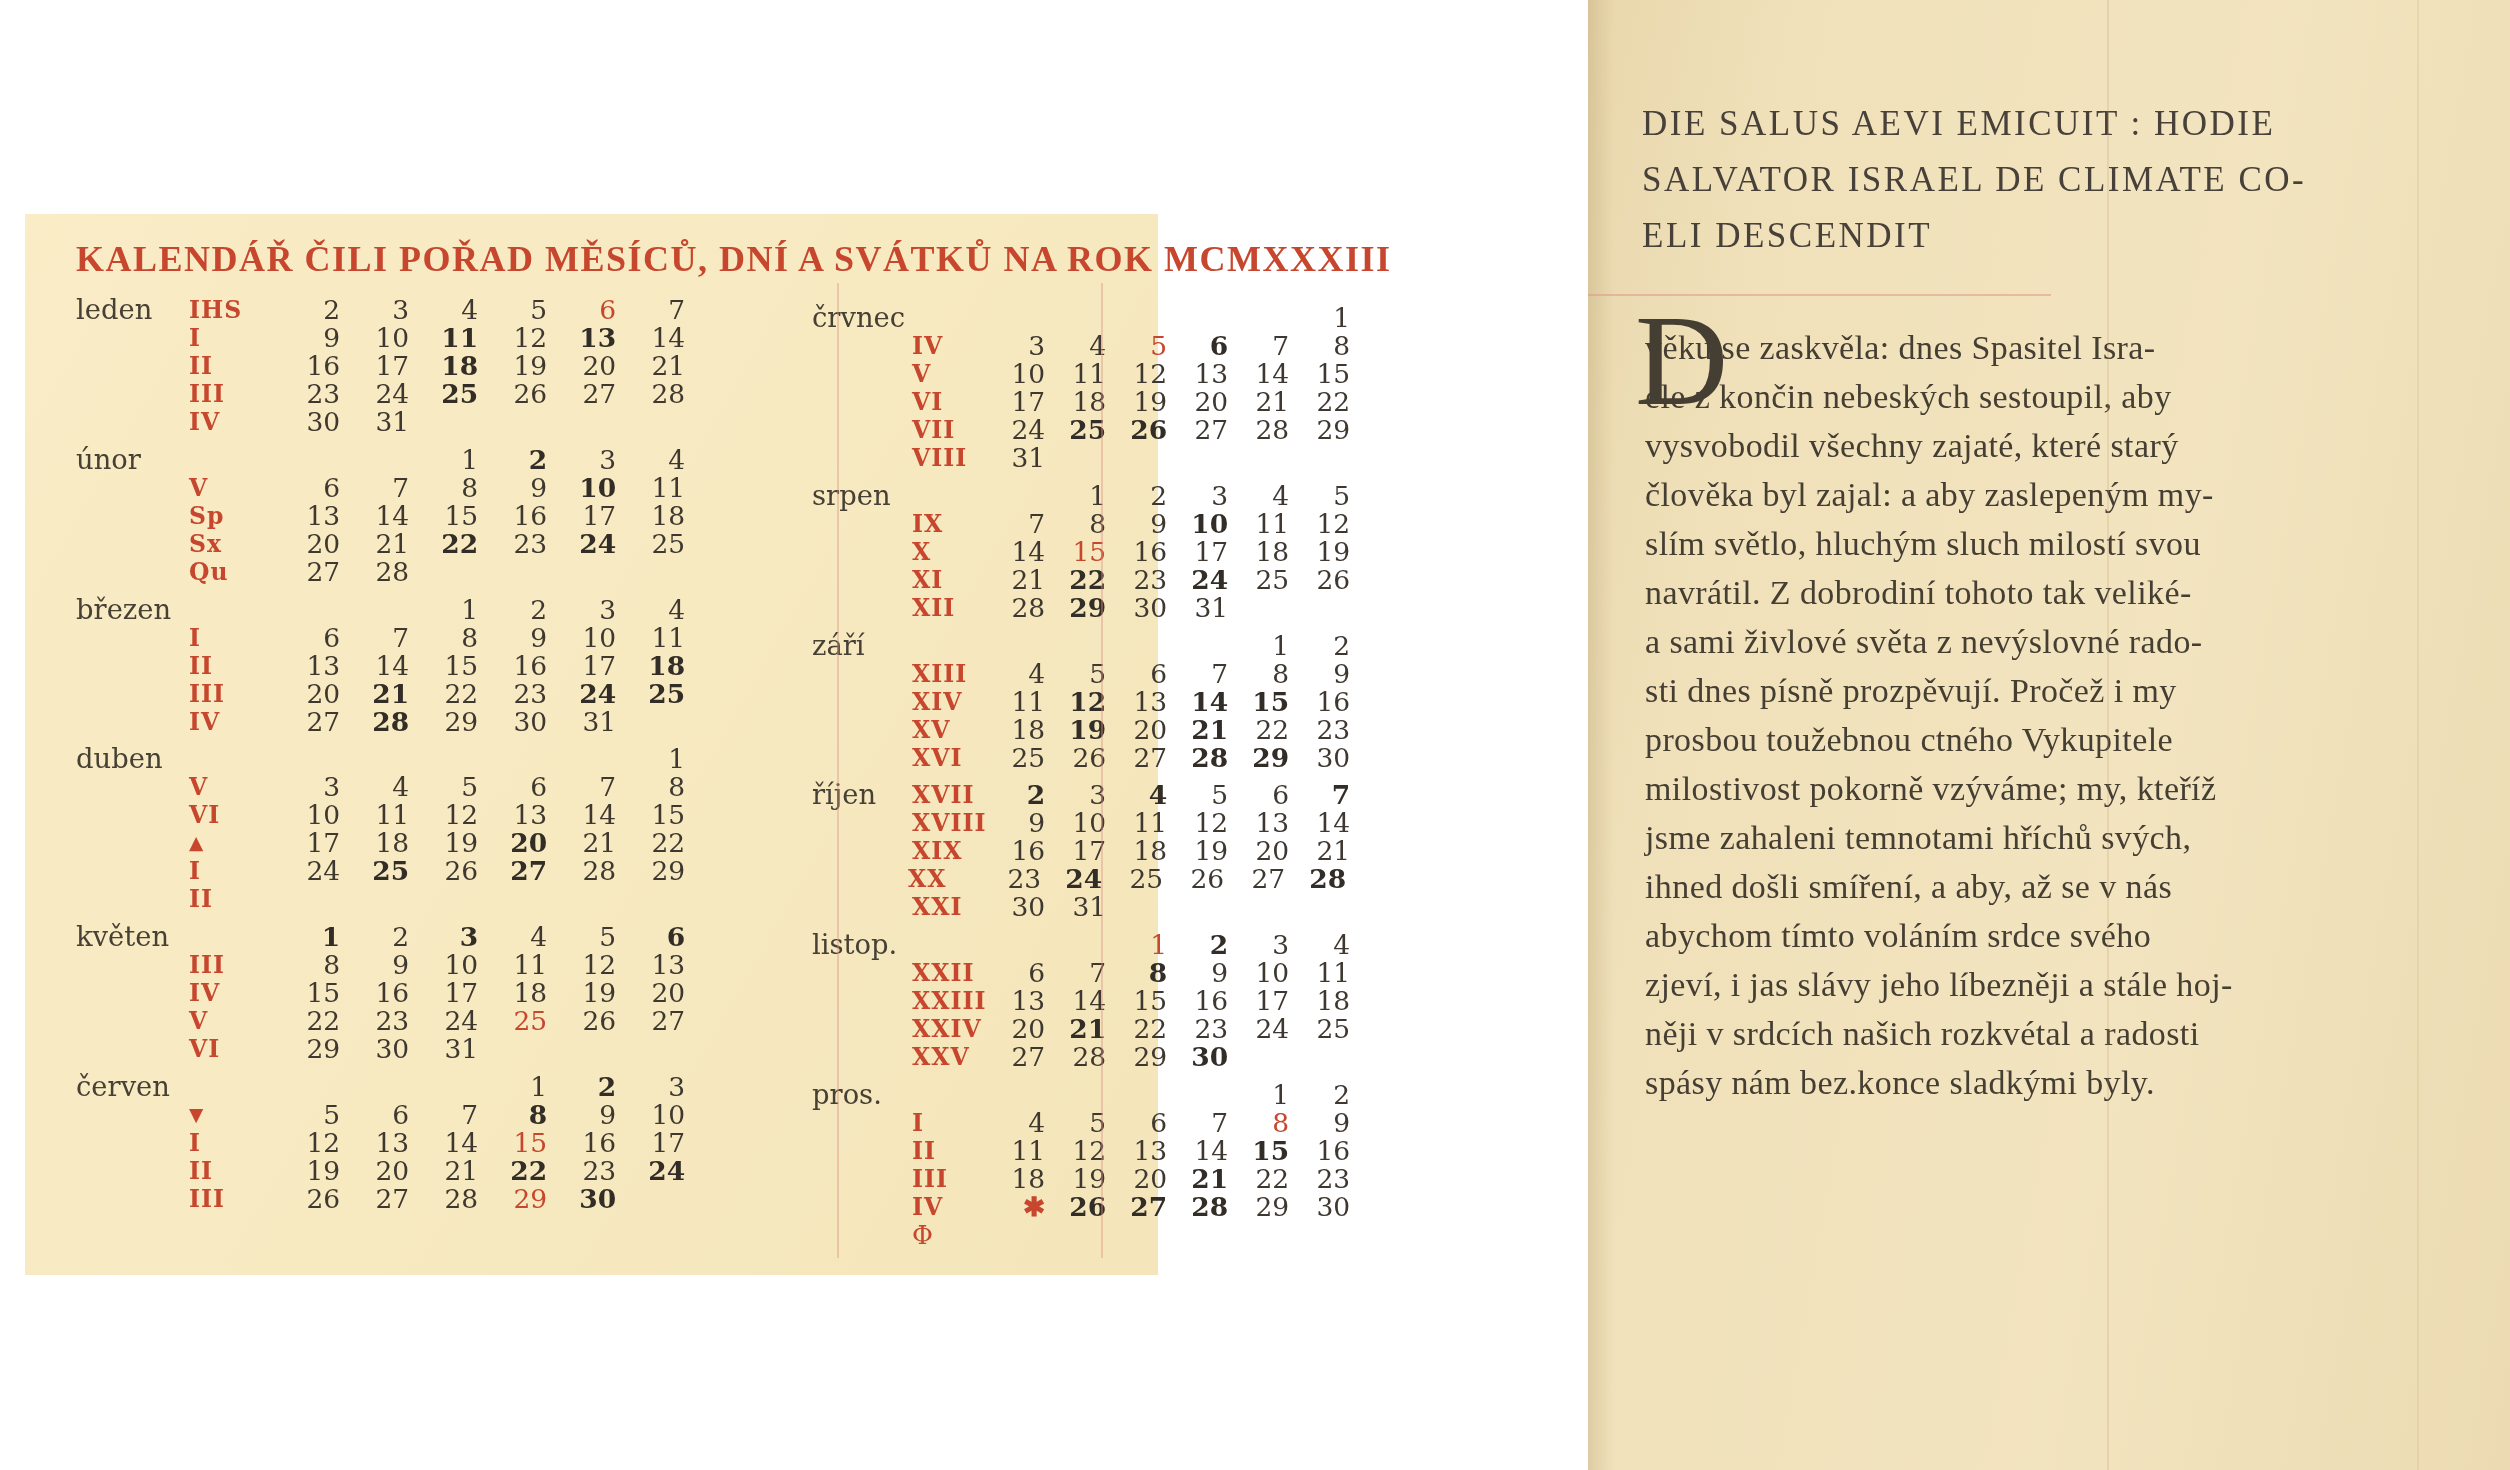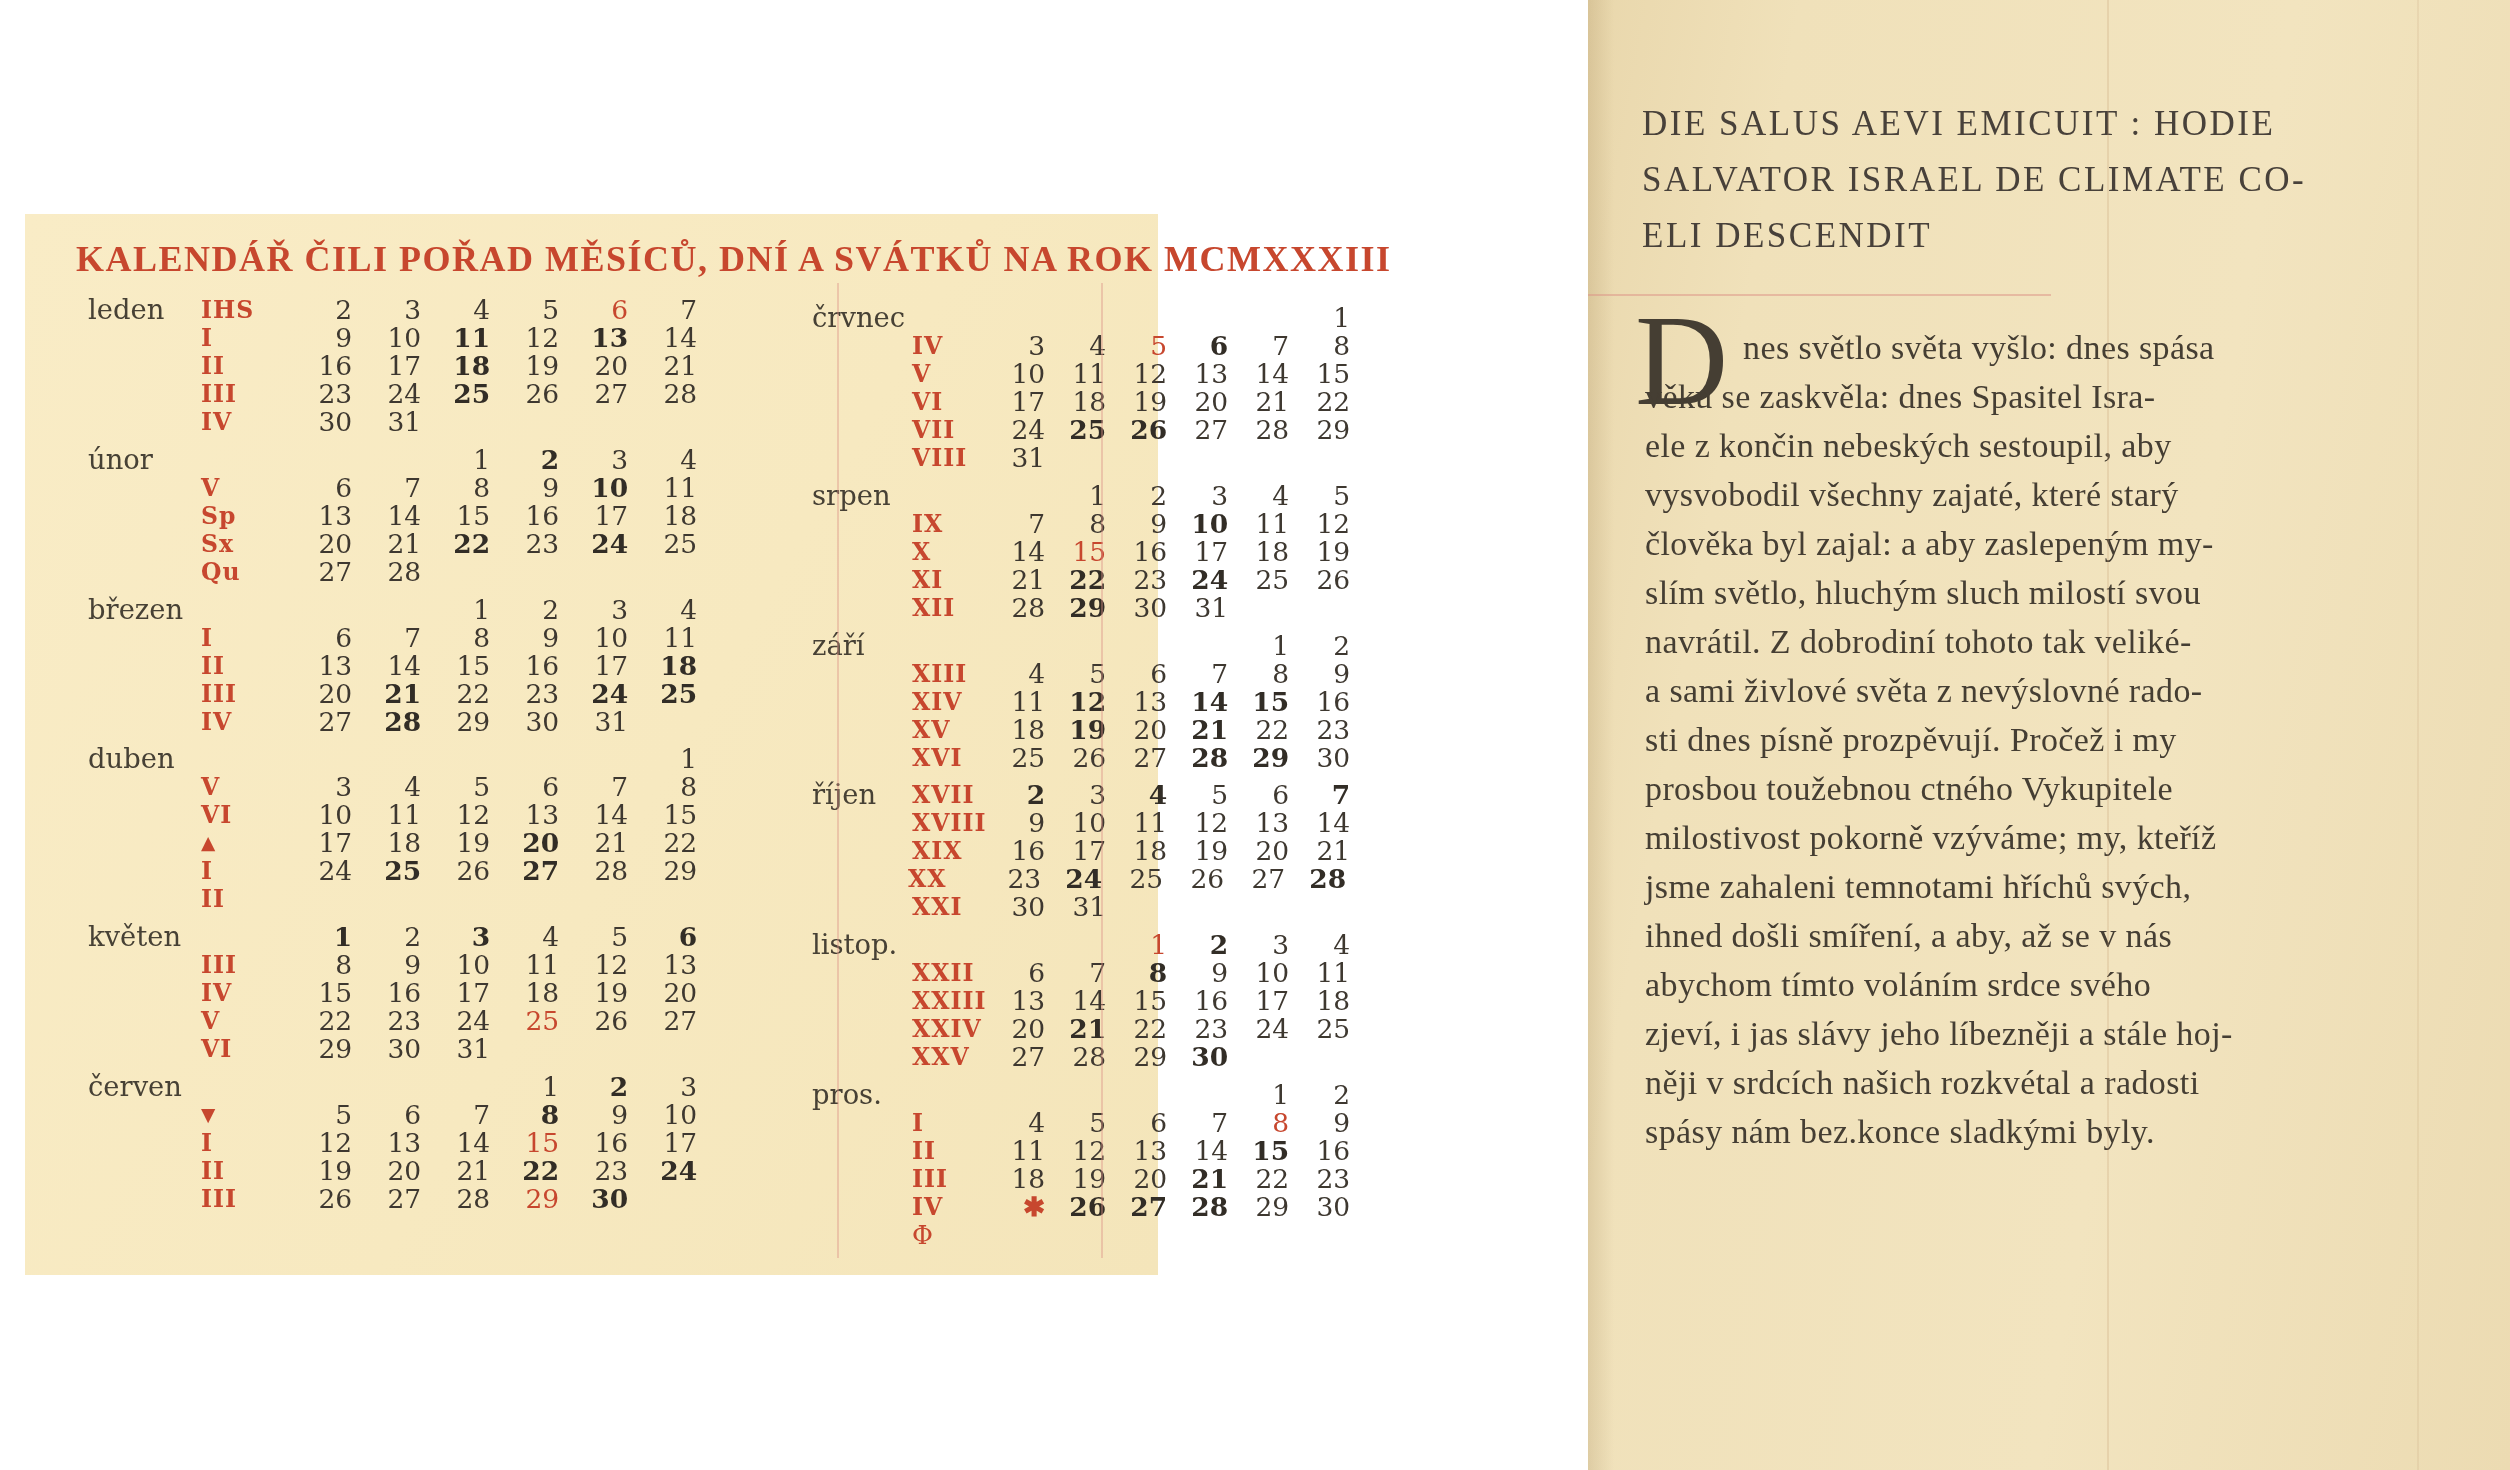--- a/index.html
+++ b/index.html
@@ -5,21 +5,21 @@
   html,body{margin:0;padding:0;background:#ffffff;}
   #canvas{position:relative;width:2510px;height:1470px;background:#ffffff;overflow:hidden;
           font-family:"DejaVu Serif", serif;}
   
   #left-page{position:absolute;left:25px;top:214px;width:1133px;height:1061px;
              background:linear-gradient(120deg,#f9ecc6 0%,#f7e9c0 55%,#f4e5ba 100%);}
   #cal-title{position:absolute;left:51px;top:23.5px;width:1333px;
              font-family:"Liberation Serif", serif;font-weight:bold;font-size:36px;
              letter-spacing:1.5px;color:var(--red);white-space:nowrap;}
   .cal-col{position:absolute;}
-  #cal-col-0{left:51px;top:82px;margin-left:12px;}
+  #cal-col-0{left:51px;top:82px;}
   #cal-col-1{left:787px;top:90px;}
   .month-block{position:relative;margin-top:9.8px;}
   .month-block:first-child{margin-top:0;}
   .month-name{position:absolute;left:0;top:0;height:28px;line-height:28px;
               font-size:27.4px;color:var(--ink2);}
   .cal-row{display:flex;height:28px;line-height:28px;}
   .roman{font-weight:bold;color:var(--red);font-size:23.5px;letter-spacing:1px;}
   .tri{font-size:18.6px;letter-spacing:0;}
   .phi{font-size:25.5px;font-weight:normal;}
   .day{font-size:26.5px;color:var(--ink);text-align:right;padding-right:11.8px;
@@ -670,21 +670,20 @@
   <div id="right-page">
     <div id="gutter"></div>
     <div id="latin-heading">
         <div class="latin-line">DIE SALUS AEVI EMICUIT : HODIE</div>
         <div class="latin-line">SALVATOR ISRAEL DE CLIMATE CO-</div>
         <div class="latin-line">ELI DESCENDIT</div>
       </div>
     <div id="heading-rule"></div>
     <div id="drop-cap">D</div>
     <div id="body-text">
-        <div class="body-line first">nes světlo světa vyšlo: dnes spása</div>
         <div class="body-line">věku se zaskvěla: dnes Spasitel Isra-</div>
         <div class="body-line">ele z končin nebeských sestoupil, aby</div>
         <div class="body-line">vysvobodil všechny zajaté, které starý</div>
         <div class="body-line">člověka byl zajal: a aby zaslepeným my-</div>
         <div class="body-line">slím světlo, hluchým sluch milostí svou</div>
         <div class="body-line">navrátil. Z dobrodiní tohoto tak veliké-</div>
         <div class="body-line">a sami živlové světa z nevýslovné rado-</div>
         <div class="body-line">sti dnes písně prozpěvují. Pročež i my</div>
         <div class="body-line">prosbou toužebnou ctného Vykupitele</div>
         <div class="body-line">milostivost pokorně vzýváme; my, kteříž</div>

